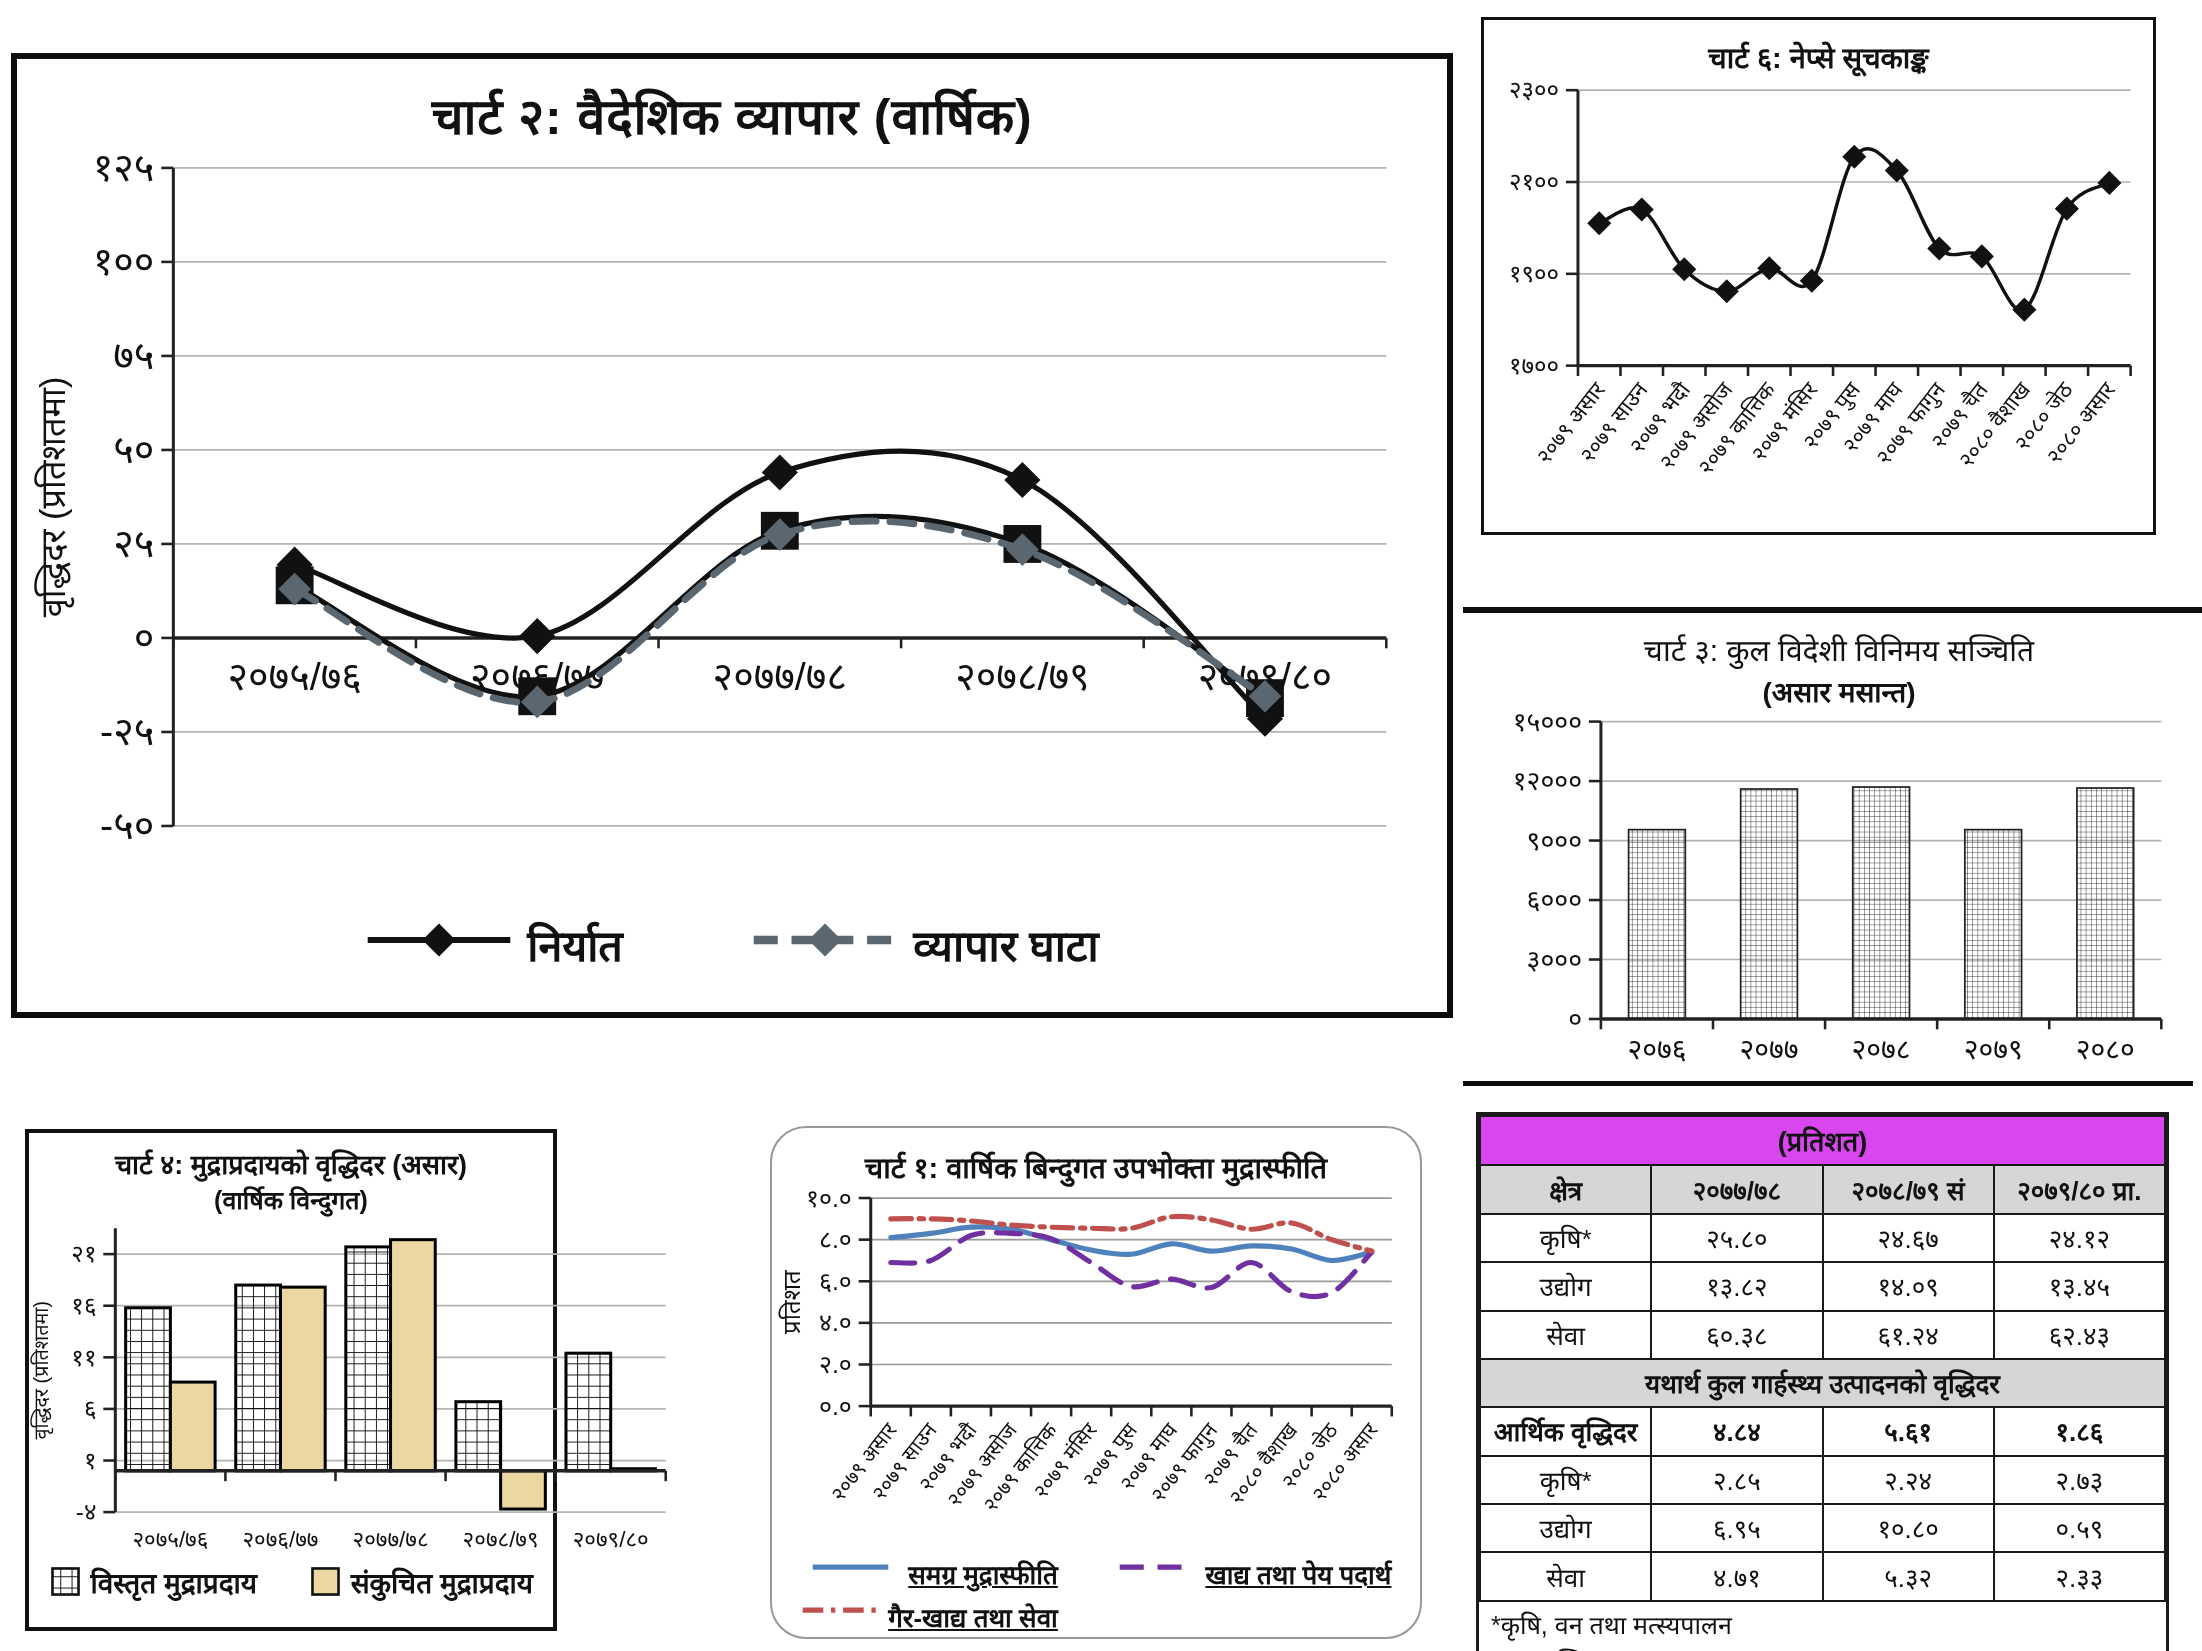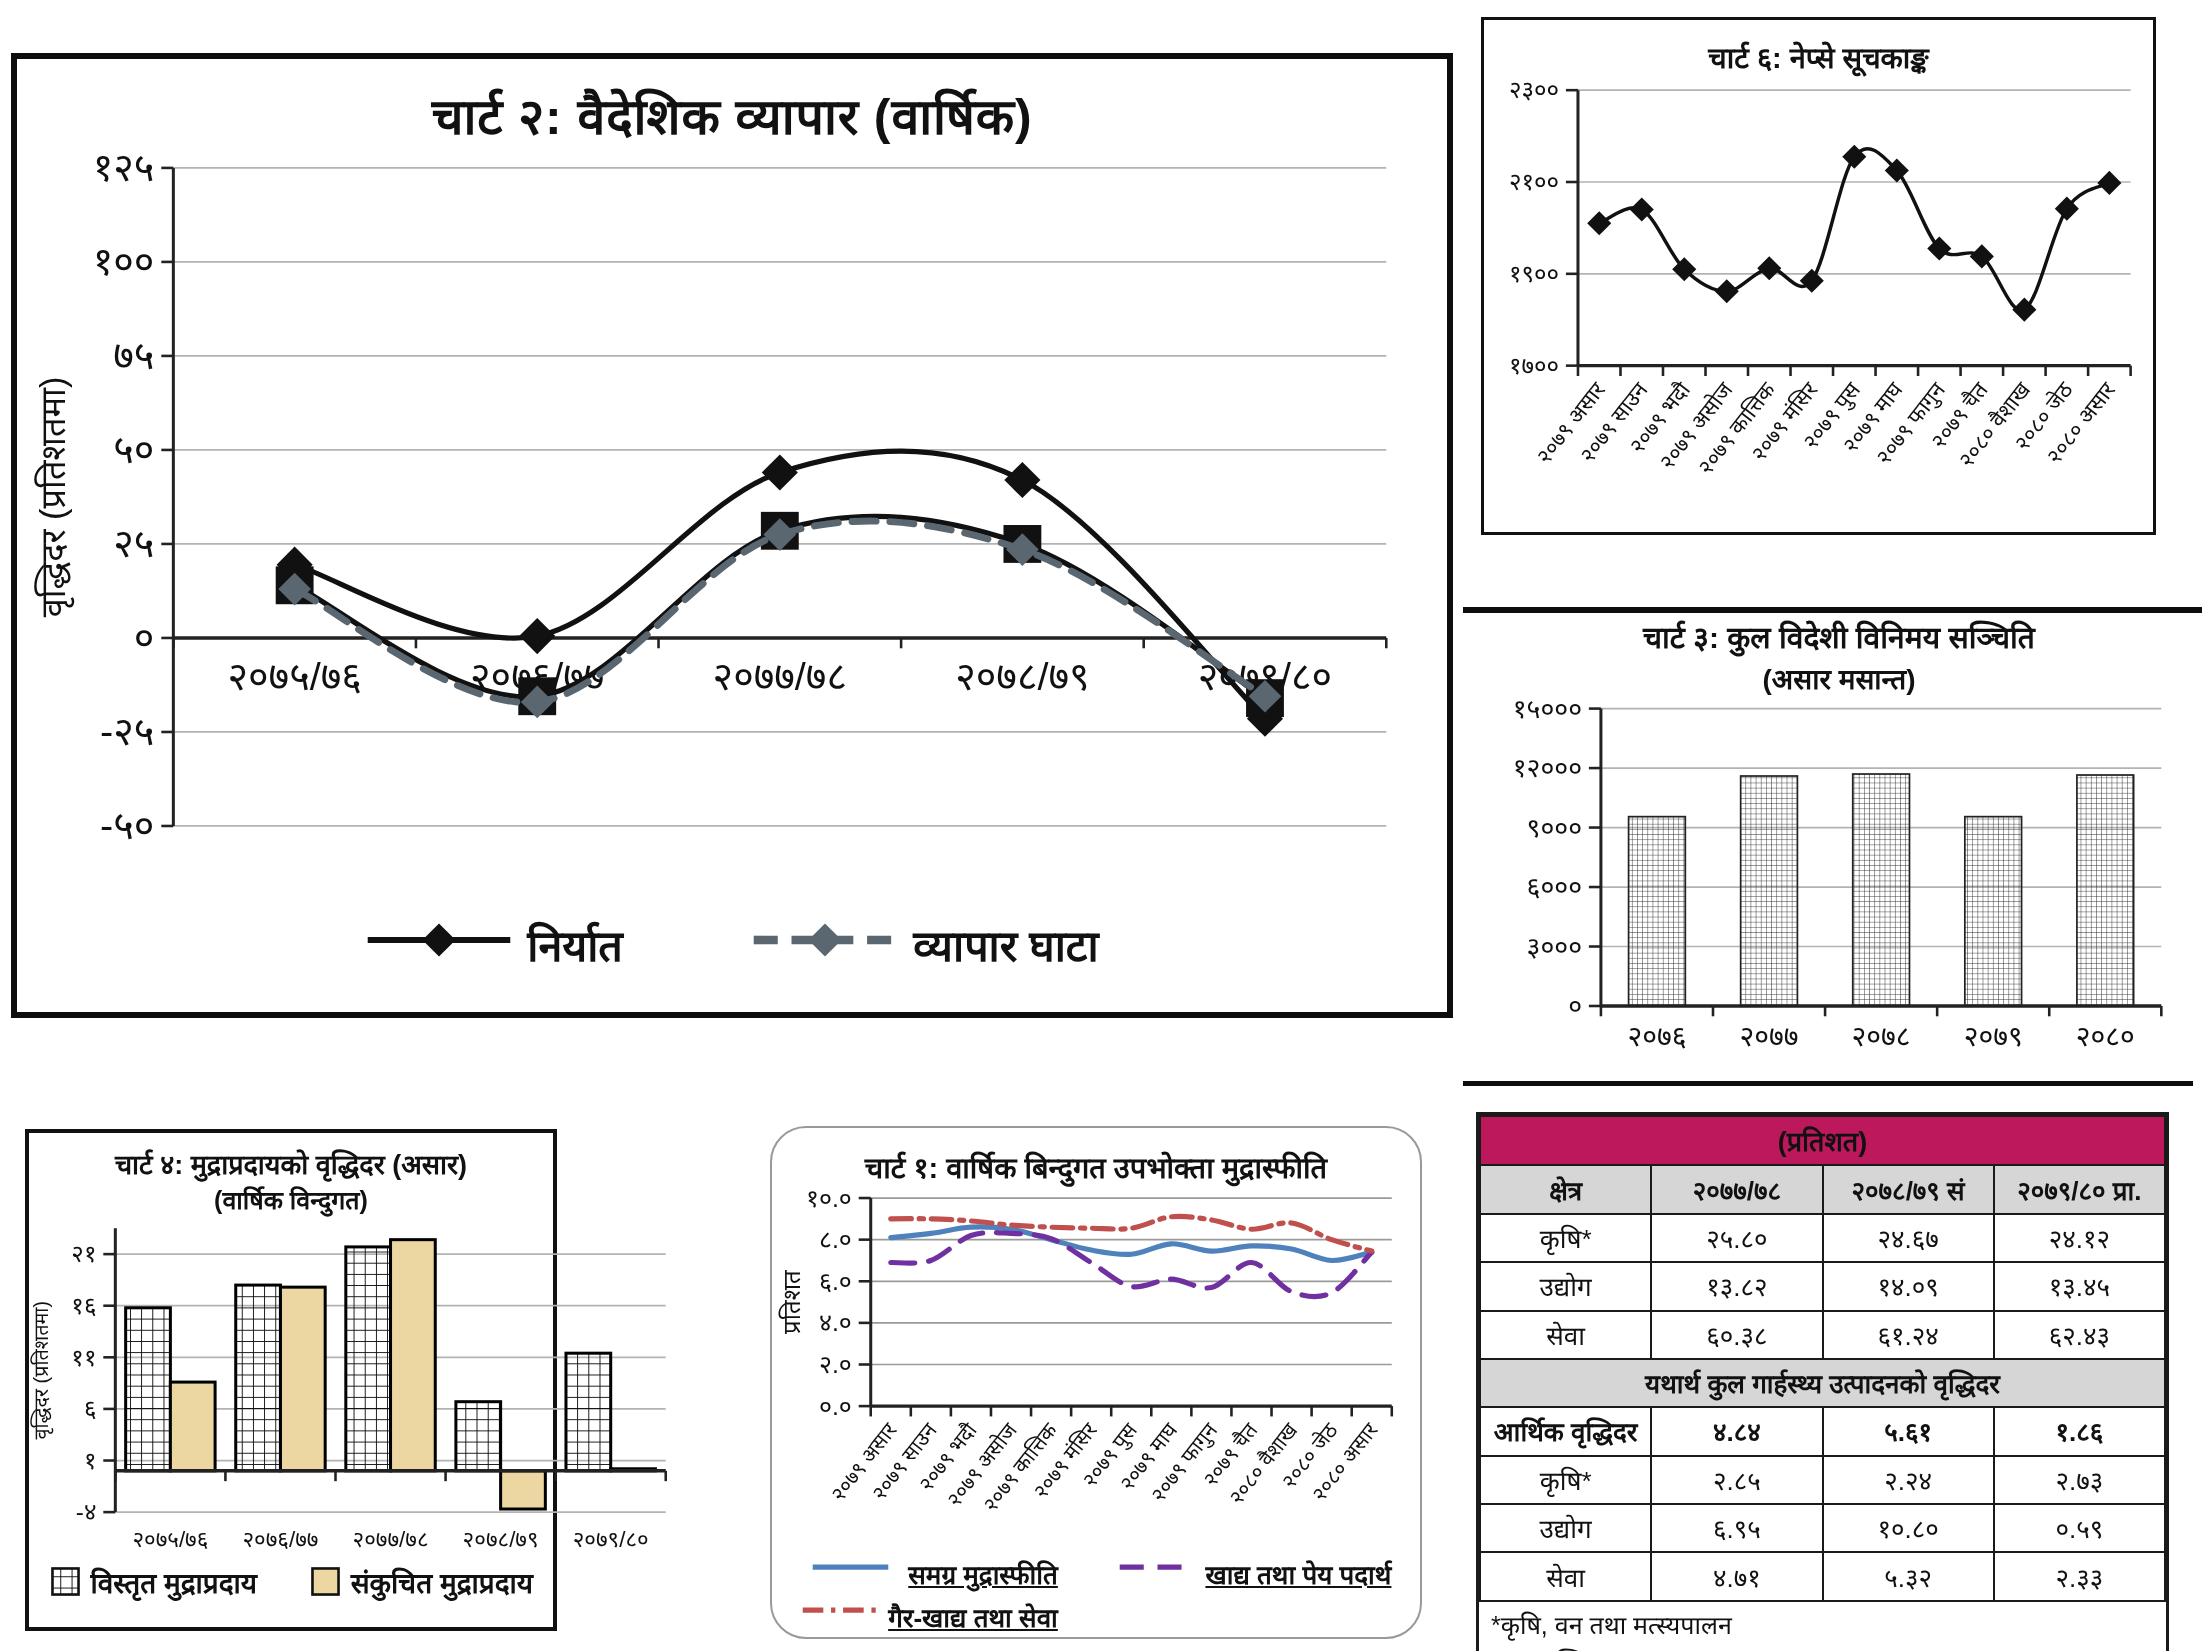--- a/index.html
+++ b/index.html
@@ -17,21 +17,21 @@
   
   .p-nepse{left:1481px;top:17px;width:675px;height:518px;border:3.4px solid #111;}
   .p-nepse .title{text-align:center;font-size:29px;font-weight:bold;margin-top:17px;}
   .p-nepse svg{display:block;margin:1.7px auto 0 auto;}
 
   
   .sep{position:absolute;background:#0d0d0d;}
 
   
   .p-reserves{left:1475px;top:616px;width:728px;height:465px;}
-  .p-reserves .title{text-align:center;font-size:30px;font-weight:bold;margin-top:0;}
+  .p-reserves .title{text-align:center;font-size:30px;font-weight:normal;margin-top:13px;}
   .p-reserves .subtitle{text-align:center;font-size:28px;font-weight:bold;margin-top:1.7px;}
   .p-reserves svg{display:block;margin:3.4px auto 0 auto;}
 
   
   .p-money{left:25px;top:1129px;width:532px;height:502px;border:4.3px solid #111;}
   .p-money .title{text-align:center;font-size:27px;font-weight:bold;margin-top:12px;}
   .p-money .subtitle{text-align:center;font-size:25px;font-weight:bold;margin-top:0px;}
   .p-money svg{display:block;margin:1.7px auto 0 auto;}
   .money-legend{display:flex;justify-content:center;align-items:center;gap:52px;margin-top:1.7px;}
   .money-legend .legend-item{font-size:28px;font-weight:bold;gap:8.6px;}
@@ -41,21 +41,21 @@
   .p-inflation .title{text-align:center;font-size:29px;font-weight:bold;margin-top:19px;}
   .p-inflation svg{display:block;margin:0 auto;}
   .inf-legend{display:grid;grid-template-columns:auto auto;justify-content:center;column-gap:60px;row-gap:6.9px;margin-top:1.7px;}
   .inf-legend .legend-item{font-size:26px;font-weight:bold;gap:8.6px;text-decoration:underline;}
 
   
   .p-table{left:1476px;top:1112px;width:693px;height:539px;overflow:hidden;}
   .tbl-wrap{border:3.4px solid #1a1a1a;box-sizing:border-box;}
   table.gdp{width:100%;border-collapse:collapse;table-layout:fixed;}
   table.gdp td,table.gdp th{border:2.2px solid #1a1a1a;text-align:center;font-size:26px;padding:5.2px 3.4px;}
-  table.gdp .cap{background:#be185d;font-weight:bold;font-size:27px;}
+  table.gdp .cap{background:#d946ef;font-weight:bold;font-size:27px;}
   table.gdp .hdr{background:#d6d6d6;font-weight:bold;}
   table.gdp .sec{background:#d6d6d6;font-weight:bold;font-size:26px;}
   table.gdp .bold td{font-weight:bold;}
   .footnotes{padding:6.9px 12px 3.4px 12px;font-size:25px;line-height:1.28;text-align:left;}
   .footnotes div{margin-bottom:5.2px;}
 </style>
 </head>
 <body>
 
 <svg width="0" height="0" style="position:absolute" aria-hidden="true">

